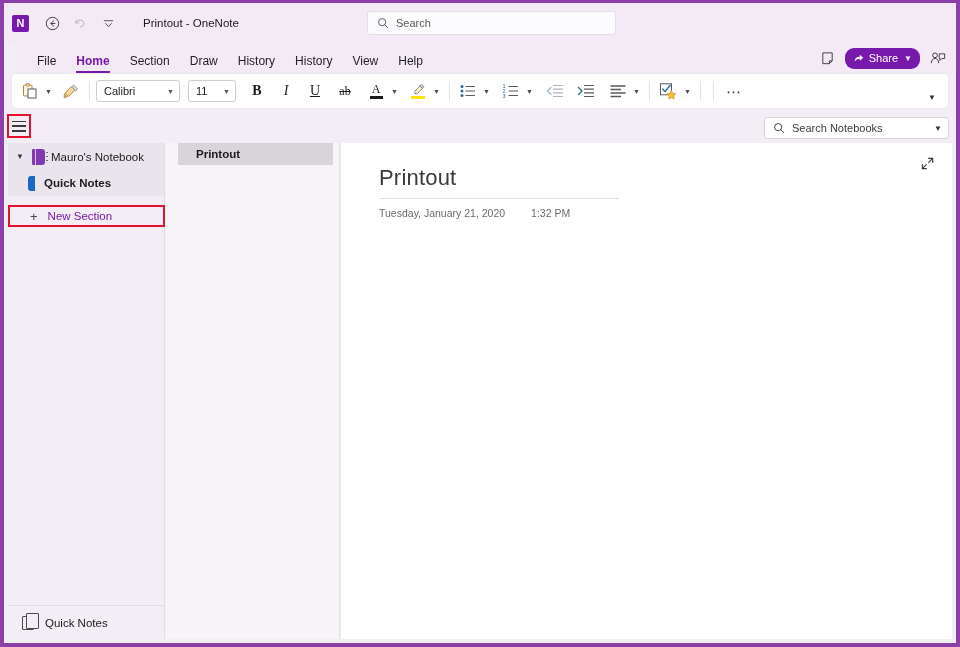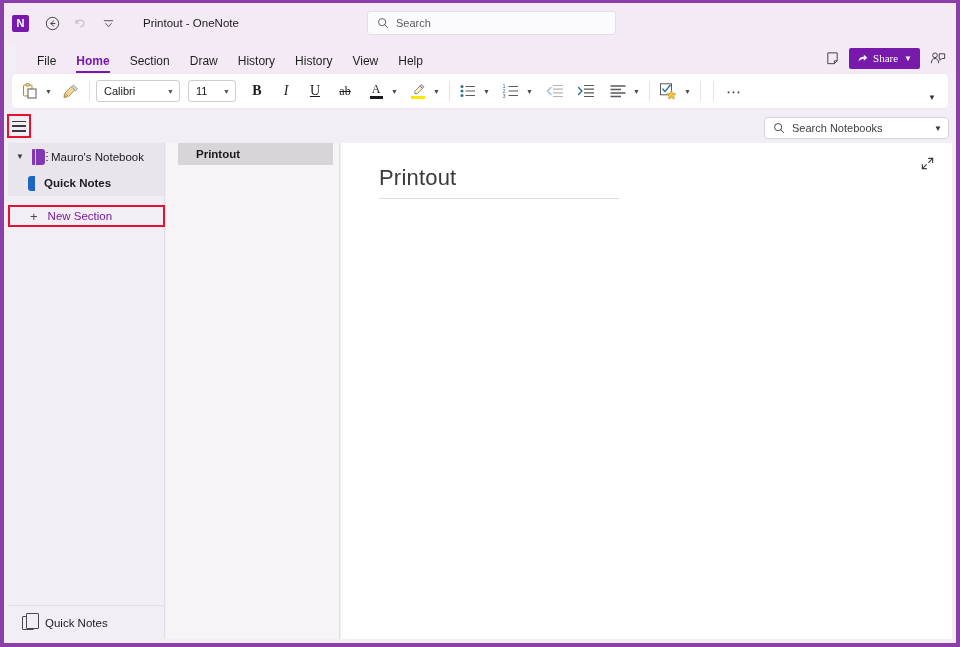--- a/index.html
+++ b/index.html
@@ -100,24 +100,23 @@
   .menubar-right {
     position: absolute; right: 4px; top: 0; height: 30px;
     display: flex; align-items: center; gap: 2px;
   }
   .note-btn {
     width: 30px; height: 26px;
     display: flex; align-items: center; justify-content: center;
   }
   .share-btn {
     height: 21px; background: #7719aa; color: #fff;
-    border-radius: 2px; display: flex; align-items: center;
+    border-radius: 9px; display: flex; align-items: center;
     gap: 4px; padding: 0 8px; font-size: 11px;
     white-space: nowrap;
-    font-family: Liberation Serif, serif;
   }
   .share-chev { font-size: 8px; margin-left: 2px; }
   .pin-btn {
     width: 28px; height: 26px;
     display: flex; align-items: center; justify-content: center;
     margin-left: 2px;
   }
 
   
   .ribbon {
@@ -563,16 +562,20 @@
     <div class="expand-ico">
       <svg width="15" height="15" viewBox="0 0 16 16">
         <path d="M9.2 2.5 H13.5 V6.8" fill="none" stroke="#3a3a3a" stroke-width="1.2" stroke-linecap="round" stroke-linejoin="round"></path>
         <path d="M13.5 2.5 L9.3 6.7" stroke="#3a3a3a" stroke-width="1.2" stroke-linecap="round"></path>
         <path d="M6.8 13.5 H2.5 V9.2" fill="none" stroke="#3a3a3a" stroke-width="1.2" stroke-linecap="round" stroke-linejoin="round"></path>
         <path d="M2.5 13.5 L6.7 9.3" stroke="#3a3a3a" stroke-width="1.2" stroke-linecap="round"></path>
       </svg>
     </div>
     <div class="page-head">
       <div class="page-title-h">Printout</div>
+      <div class="page-meta">
+        <span>Tuesday, January 21, 2020</span>
+        <span>1:32 PM</span>
+      </div>
     </div>
   </div>
 
 </div>
 
 </body></html>

